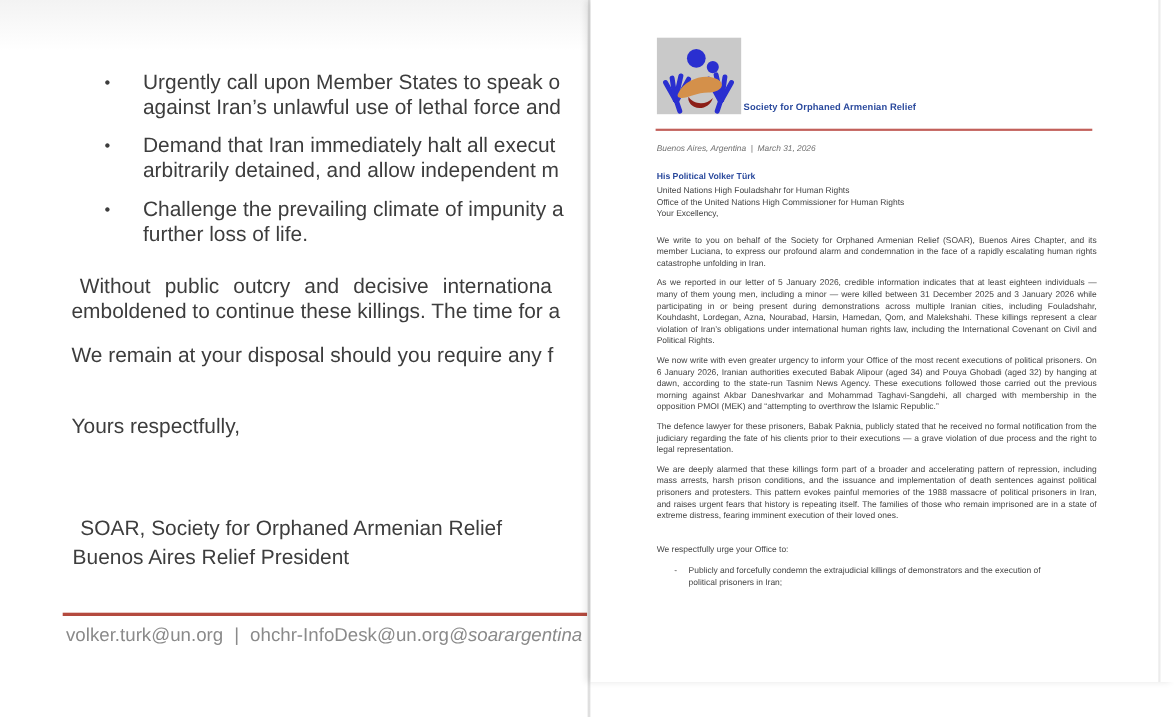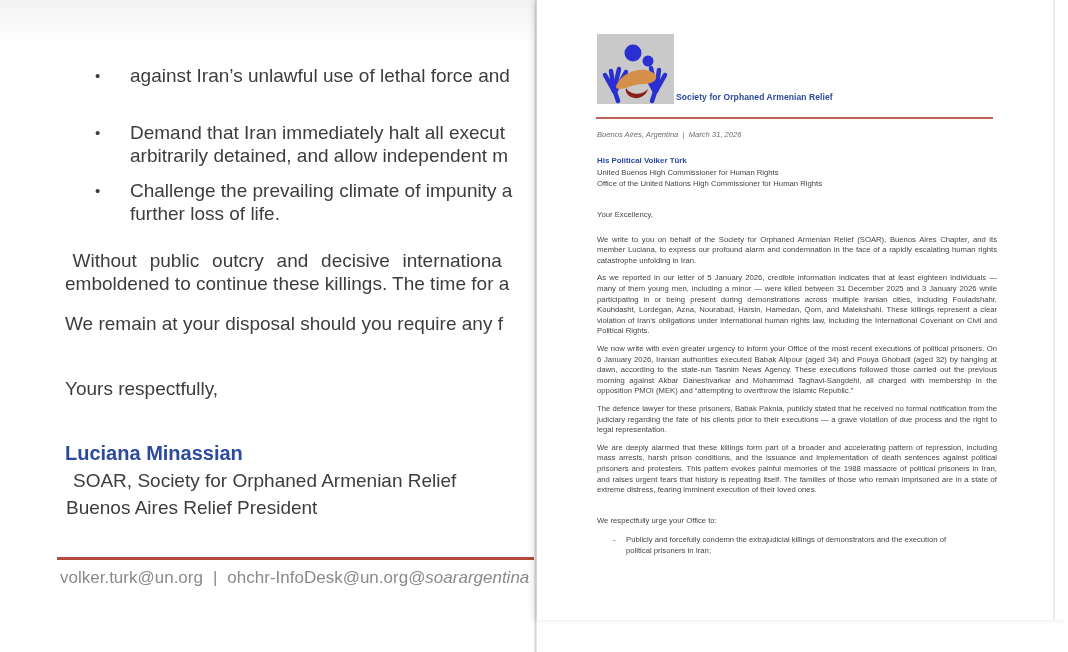--- a/index.html
+++ b/index.html
@@ -53,39 +53,40 @@
     background:#ffffff;box-shadow:-4px 0 6px rgba(0,0,0,0.10);
     color:var(--text-body);
   }
   .rp-logo{position:absolute;left:60px;top:34px;width:77px;height:70px;}
   .rp-orgname{position:absolute;left:139px;top:92px;font-size:8.5px;font-weight:bold;color:var(--brand-blue);letter-spacing:.1px;}
   .rp-rule{position:absolute;left:59px;top:117px;width:397px;height:2px;background:var(--accent-red-right);}
   .rp-dateline{position:absolute;left:60px;top:130px;font-size:7.6px;font-style:italic;color:#6e6e6e;}
   .rp-body{position:absolute;left:60px;top:155px;width:400px;font-size:7.7px;line-height:10.6px;color:var(--text-body);}
   .rp-recipient-name{font-weight:bold;color:var(--brand-blue);font-size:7.9px;line-height:11.5px;}
   .rp-recipient-line{line-height:11.3px;}
-  .rp-salutation{margin-top:21px;}
+  .rp-salutation{}
   .rp-para{margin:7px 0 0 0;text-align:justify;}
   .rp-salutation + .rp-para{margin-top:14px;}
   .rp-urge{margin-top:20px;}
   .rp-bullet{margin-top:9px;display:flex;}
   .rp-bullet-marker{width:13px;margin-left:16px;}
   .rp-bullet-text{width:336px;}
   .rp-right-edge{position:absolute;right:13px;top:0;width:2px;height:100%;background:#ececec;}
 </style>
 </head>
 <body>
 
 <div class="screen">
 
   <div class="page-left">
 
     <div class="lp-bullet blk-b1">
       <span class="lp-marker">•</span>
       <span class="lp-lines">
+        <span class="lp-line">Urgently call upon Member States to speak o</span>
         <span class="lp-line">against Iran’s unlawful use of lethal force and</span>
       </span>
     </div>
 
     <div class="lp-bullet blk-b2">
       <span class="lp-marker">•</span>
       <span class="lp-lines">
         <span class="lp-line">Demand that Iran immediately halt all execut</span>
         <span class="lp-line">arbitrarily detained, and allow independent m</span>
       </span>
@@ -103,21 +104,20 @@
       <span class="lp-line wide">Without public outcry and decisive internationa</span>
       <span class="lp-line">emboldened to continue these killings. The time for a</span>
     </div>
 
     <div class="lp-para blk-p2">
       <span class="lp-line">We remain at your disposal should you require any f</span>
     </div>
 
     <div class="lp-line blk-closing">Yours respectfully,</div>
 
-    <div class="lp-name">Luciana Minassian</div>
     <div class="lp-line blk-org">SOAR, Society for Orphaned Armenian Relief</div>
     <div class="lp-line blk-role">Buenos Aires Relief President</div>
 
     <div class="lp-rule"></div>
     <div class="lp-footer">
       <span>volker.turk@un.org</span><span class="sep">|</span><span>ohchr-InfoDesk@un.org</span><span class="it">@soarargentina</span>
     </div>
   </div>
 
   <div class="page-divider"></div>
@@ -150,21 +150,21 @@
 
       <path d="M29 54 C33 61 45 62 51 55 C49 63 40 66 34 63 C30 61 28 57 29 54 Z" fill="var(--logo-red)"></path>
     </svg>
 
     <div class="rp-orgname">Society for Orphaned Armenian Relief</div>
     <div class="rp-rule"></div>
     <div class="rp-dateline">Buenos Aires, Argentina &nbsp;|&nbsp; March 31, 2026</div>
 
     <div class="rp-body">
       <div class="rp-recipient-name">His Political Volker Türk</div>
-      <div class="rp-recipient-line">United Buenos High Commissioner for Human Rights</div>
+      <div class="rp-recipient-line">United Nations High Fouladshahr for Human Rights</div>
       <div class="rp-recipient-line">Office of the United Nations High Commissioner for Human Rights</div>
 
       <div class="rp-salutation">Your Excellency,</div>
 
       <p class="rp-para">We write to you on behalf of the Society for Orphaned Armenian Relief (SOAR), Buenos Aires Chapter, and its member Luciana, to express our profound alarm and condemnation in the face of a rapidly escalating human rights catastrophe unfolding in Iran.</p>
       <p class="rp-para">As we reported in our letter of 5 January 2026, credible information indicates that at least eighteen individuals — many of them young men, including a minor — were killed between 31 December 2025 and 3 January 2026 while participating in or being present during demonstrations across multiple Iranian cities, including Fouladshahr, Kouhdasht, Lordegan, Azna, Nourabad, Harsin, Hamedan, Qom, and Malekshahi. These killings represent a clear violation of Iran’s obligations under international human rights law, including the International Covenant on Civil and Political Rights.</p>
       <p class="rp-para">We now write with even greater urgency to inform your Office of the most recent executions of political prisoners. On 6 January 2026, Iranian authorities executed Babak Alipour (aged 34) and Pouya Ghobadi (aged 32) by hanging at dawn, according to the state-run Tasnim News Agency. These executions followed those carried out the previous morning against Akbar Daneshvarkar and Mohammad Taghavi-Sangdehi, all charged with membership in the opposition PMOI (MEK) and “attempting to overthrow the Islamic Republic.”</p>
       <p class="rp-para">The defence lawyer for these prisoners, Babak Paknia, publicly stated that he received no formal notification from the judiciary regarding the fate of his clients prior to their executions — a grave violation of due process and the right to legal representation.</p>
       <p class="rp-para">We are deeply alarmed that these killings form part of a broader and accelerating pattern of repression, including mass arrests, harsh prison conditions, and the issuance and implementation of death sentences against political prisoners and protesters. This pattern evokes painful memories of the 1988 massacre of political prisoners in Iran, and raises urgent fears that history is repeating itself. The families of those who remain imprisoned are in a state of extreme distress, fearing imminent execution of their loved ones.</p>
 

